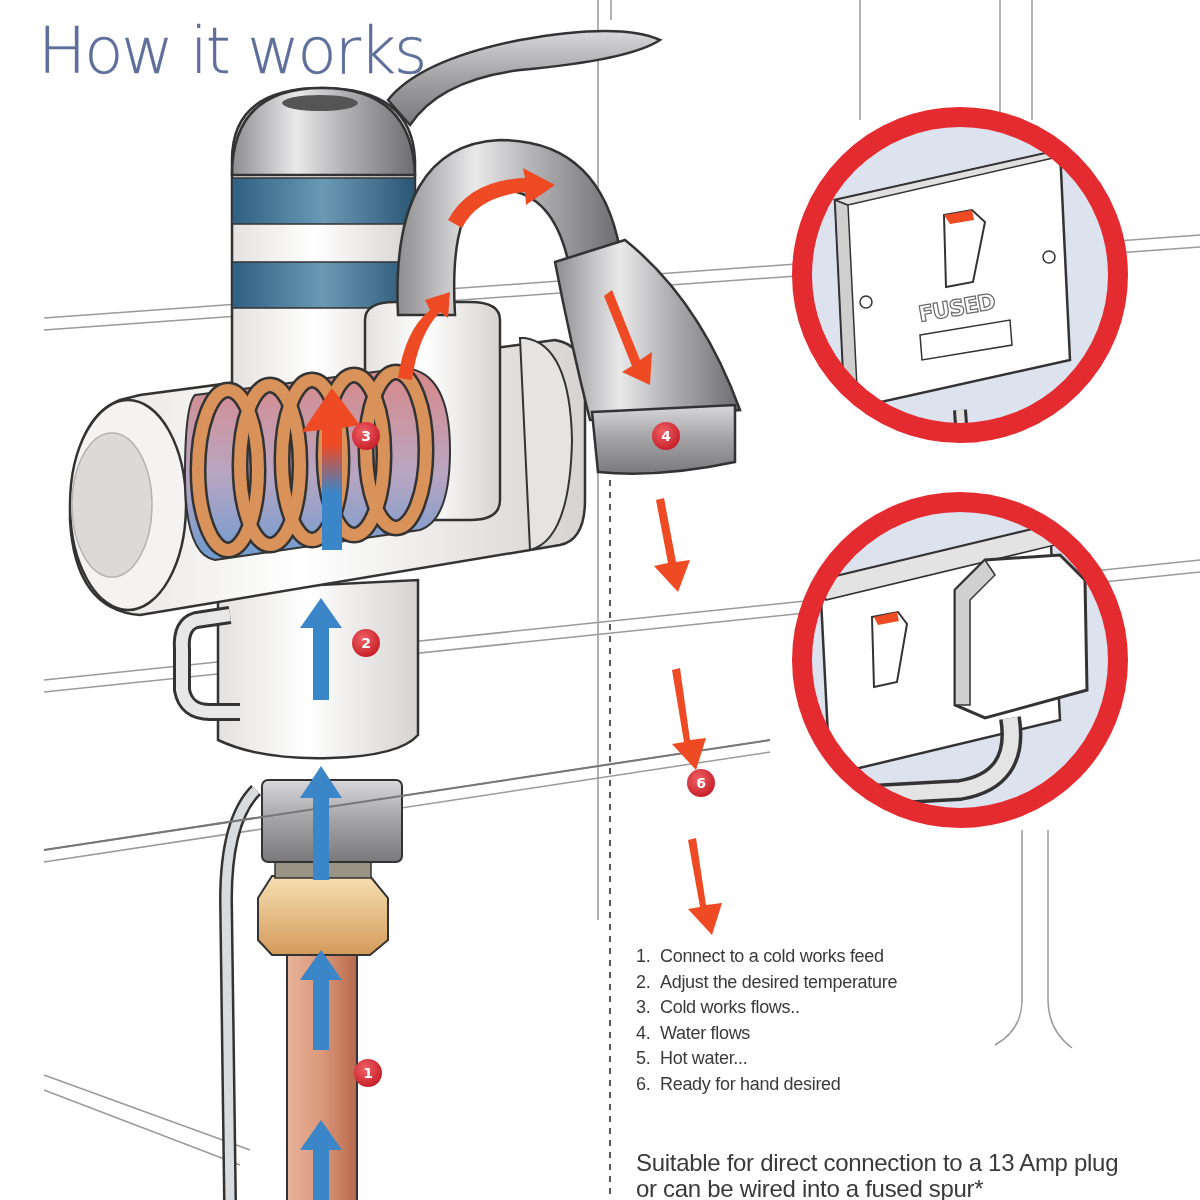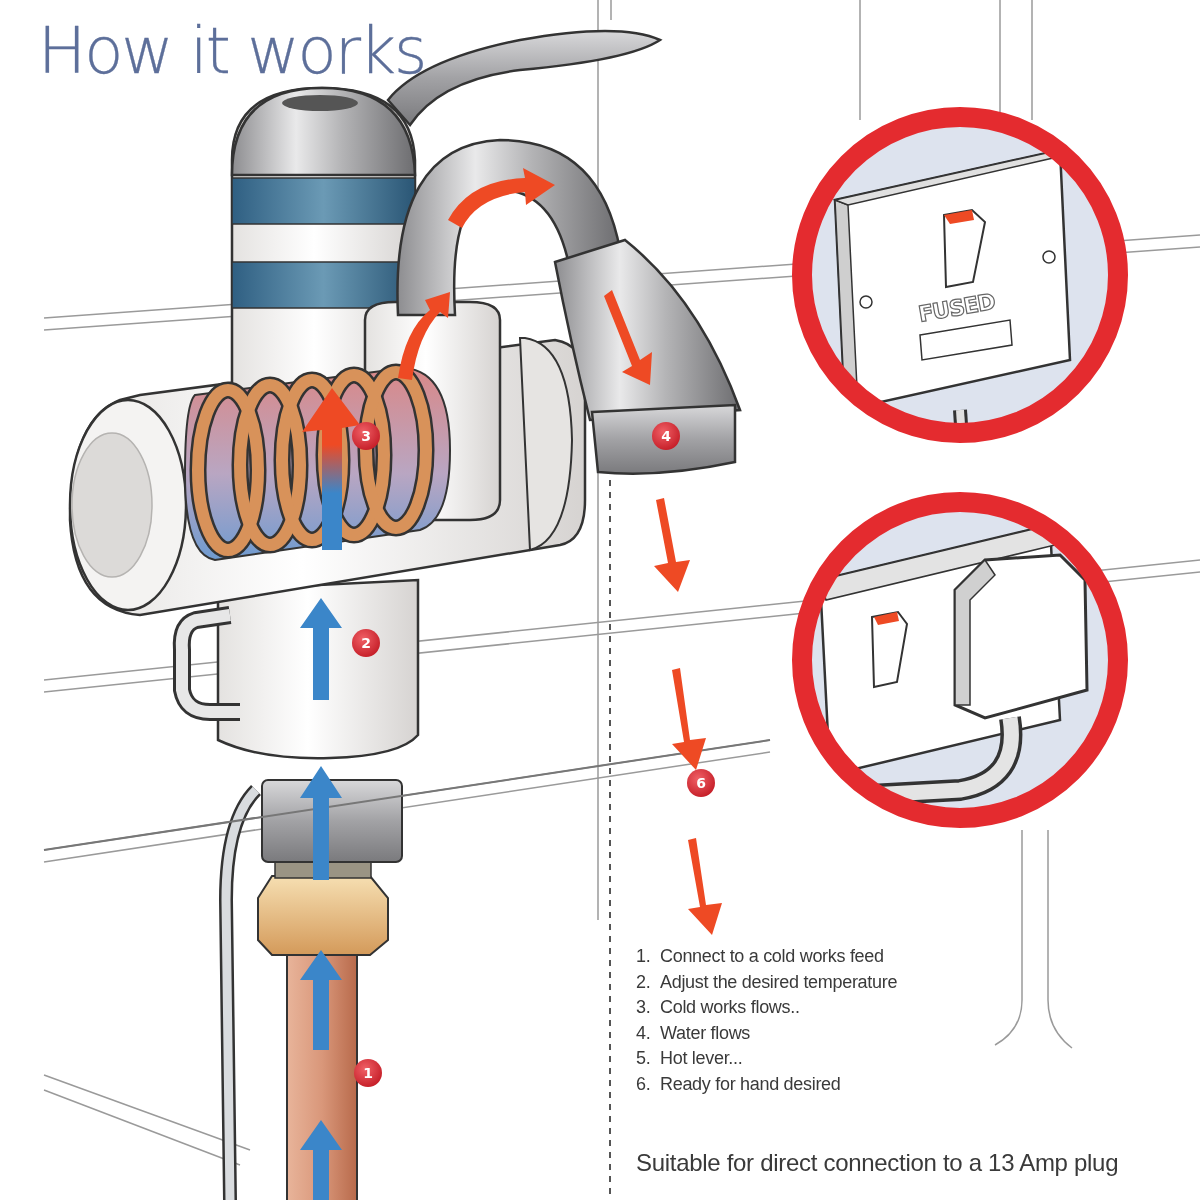--- a/index.html
+++ b/index.html
@@ -249,23 +249,24 @@
   <div class="step">
       <span class="num">3.</span>
       <span>Cold works flows..</span>
     </div>
   <div class="step">
       <span class="num">4.</span>
       <span>Water flows</span>
     </div>
   <div class="step">
       <span class="num">5.</span>
-      <span>Hot lever...</span>
+      <span>Hot water...</span>
     </div>
   <div class="step">
       <span class="num">6.</span>
       <span>Ready for hand desired</span>
     </div>
 </div>
 
 <div class="note">
   <div>Suitable for direct connection to a 13 Amp plug</div>
+  <div>or can be wired into a fused spur*</div>
 </div>
 
 </body></html>

